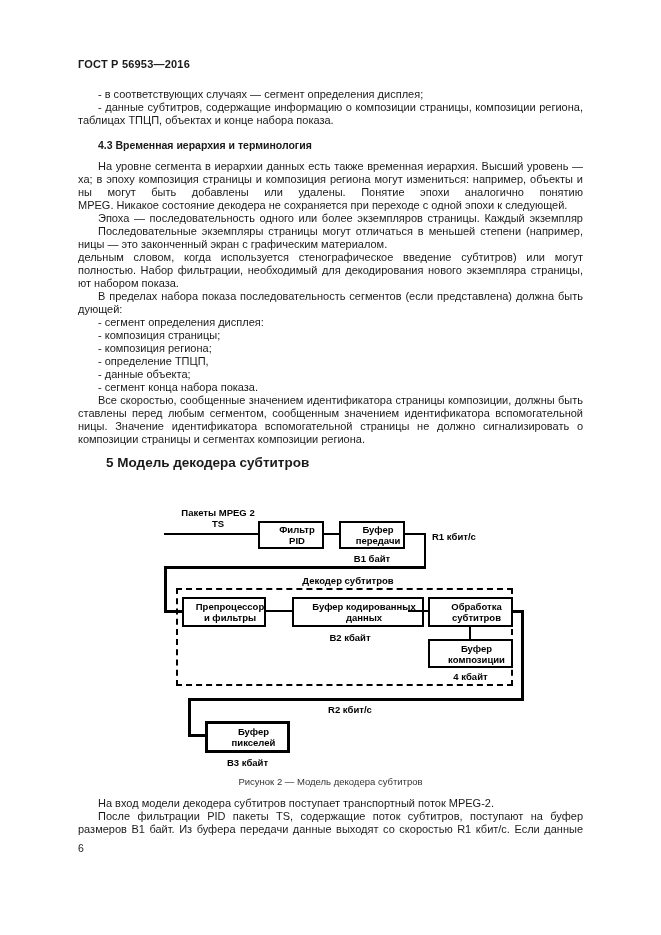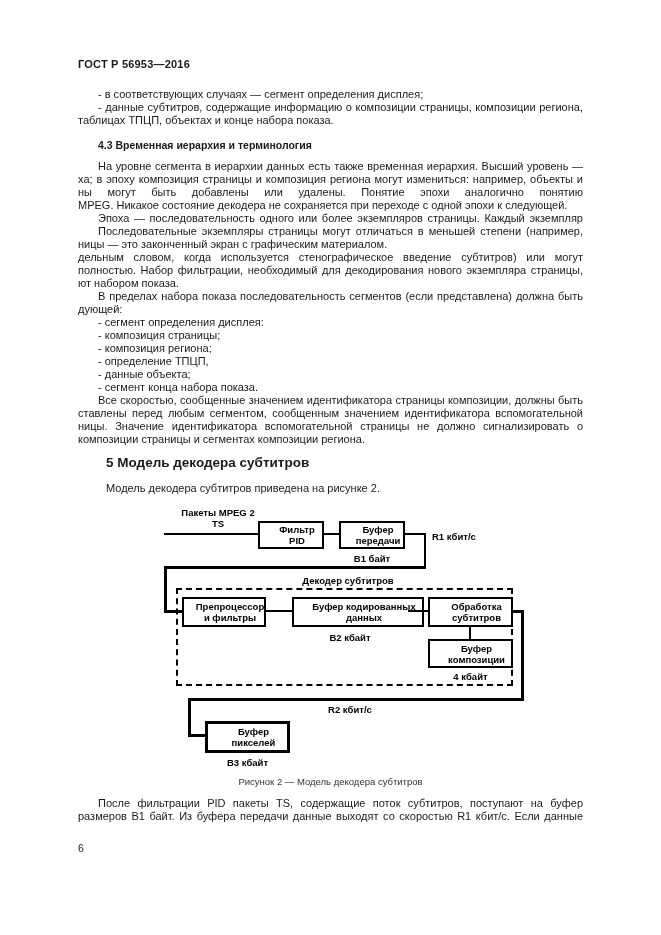--- a/index.html
+++ b/index.html
@@ -95,23 +95,20 @@
     <div class="line ind">- данные объекта;</div>
     <div class="line ind">- сегмент конца набора показа.</div>
     <div class="line ind j">Все скоростью, сообщенные значением идентификатора страницы композиции, должны быть до-</div>
     <div class="line j">ставлены перед любым сегментом, сообщенным значением идентификатора вспомогательной стра-</div>
     <div class="line j">ницы. Значение идентификатора вспомогательной страницы не должно сигнализировать о сегментах</div>
     <div class="line">композиции страницы и сегментах композиции региона.</div>
   </div>
 
   <div class="h5">5 Модель декодера субтитров</div>
 
-  <div class="p5intro">
-    <div class="line" style="padding-left:28px;">Модель декодера субтитров приведена на рисунке 2.</div>
-  </div>
 
   <div class="figure">
 
     <div class="flabel center" style="left:100px;top:2px;width:80px;">
       <span>Пакеты</span>
       <span>MPEG 2 TS</span>
     </div>
 
     <div class="fline" style="left:86px;top:28px;width:94px;height:2px;"></div>
     <div class="fbox" style="left:180px;top:16px;width:66px;height:28px;">
@@ -169,19 +166,20 @@
     <div class="fbox thick" style="left:127px;top:216px;width:85px;height:32px;">
       <span>Буфер</span>
       <span>пикселей</span>
     </div>
     <div class="flabel center" style="left:127px;top:252px;width:85px;">B3 кбайт</div>
 
     <div class="figcaption">Рисунок 2 — Модель декодера субтитров</div>
   </div>
 
   <div class="after-block">
+    <div class="line ind">На вход модели декодера субтитров поступает  транспортный поток MPEG-2.</div>
     <div class="line ind j">После фильтрации PID пакеты TS, содержащие поток субтитров, поступают на буфер передачи</div>
     <div class="line j">размеров B1 байт. Из буфера передачи данные выходят со скоростью R1 кбит/с. Если данные отсут-</div>
   </div>
 
   <div class="pagenum">6</div>
 
 </div>
 
 </body></html>

